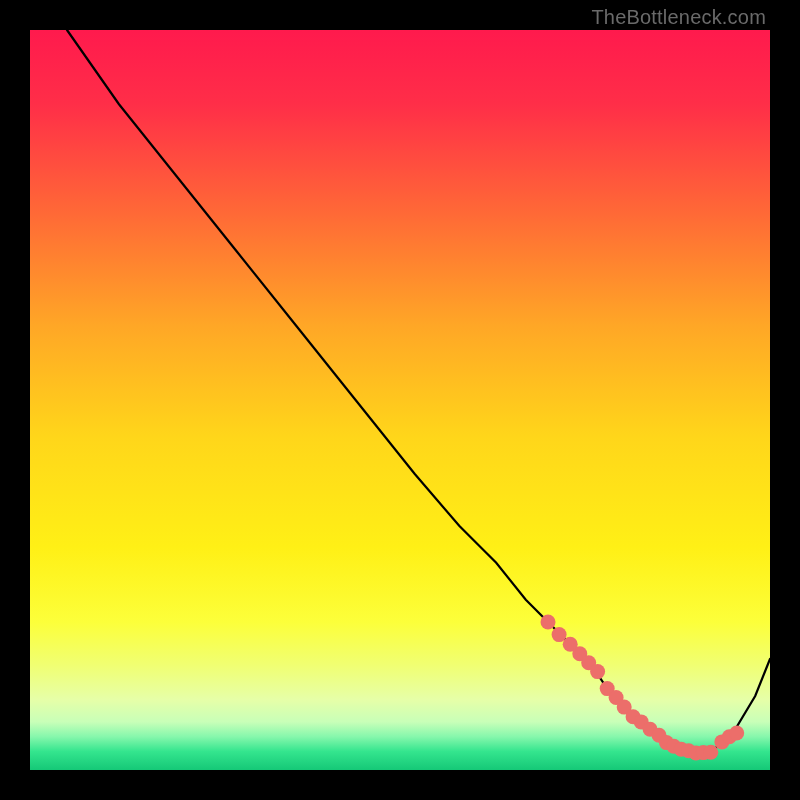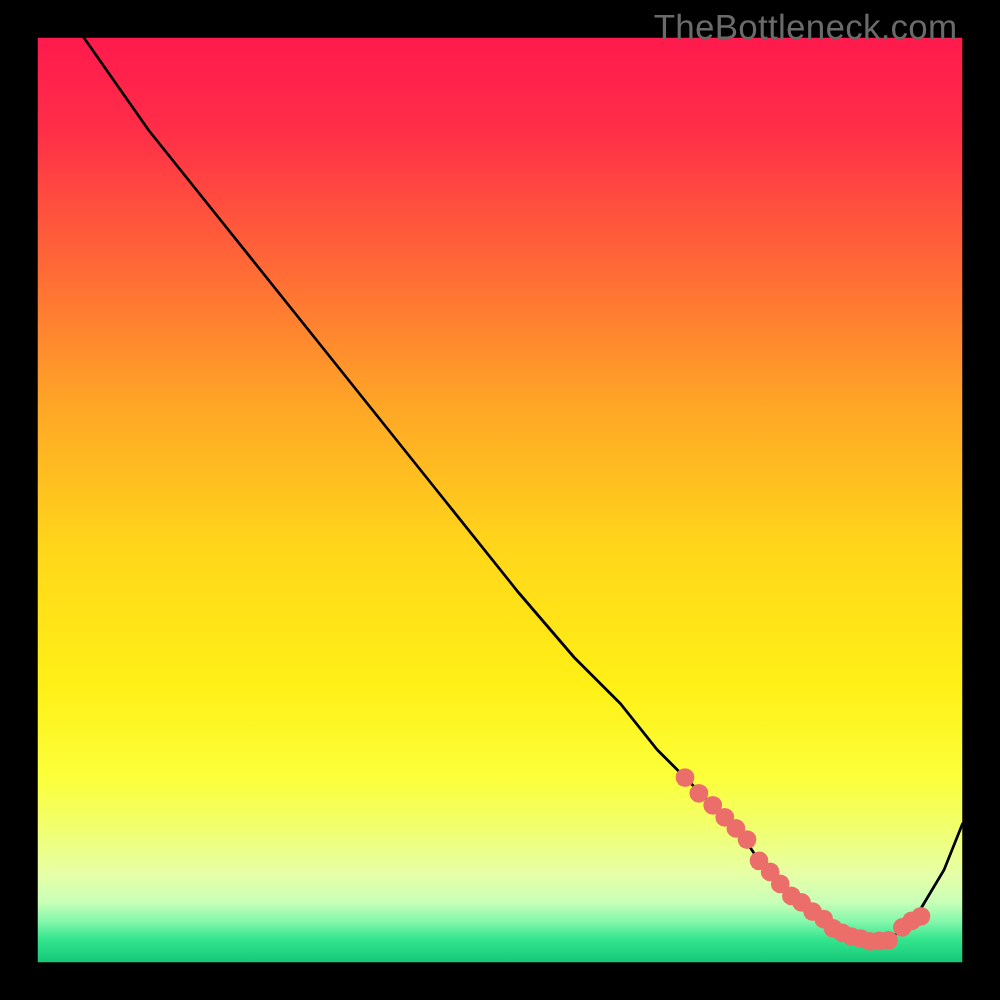--- a/index.html
+++ b/index.html
@@ -21,21 +21,21 @@
   }
   .gradient {
     position: absolute;
     left: 0; top: 0; right: 0; bottom: 0;
   }
   .watermark {
     position: absolute;
     top: 6px;
     right: 34px;
     color: #6a6a6a;
-    font-size: 28px;
+    font-size: 20px;
     font-weight: 500;
     letter-spacing: 0.2px;
     user-select: none;
   }
   svg.curve {
     position: absolute;
     left: 0; top: 0;
     width: 740px;
     height: 740px;
     overflow: visible;

